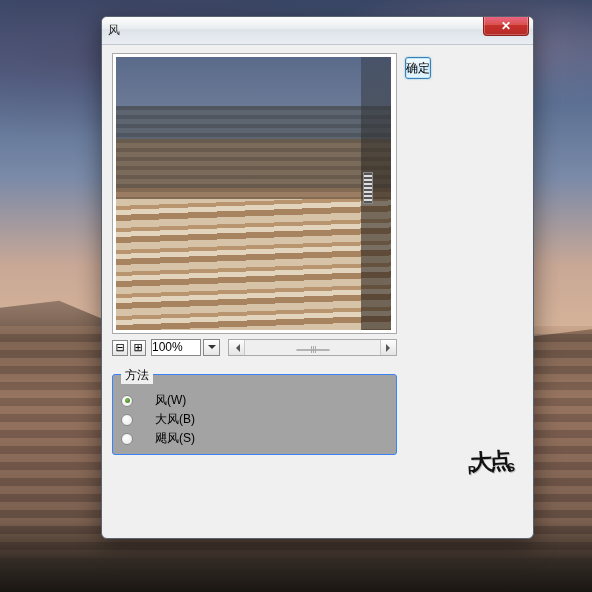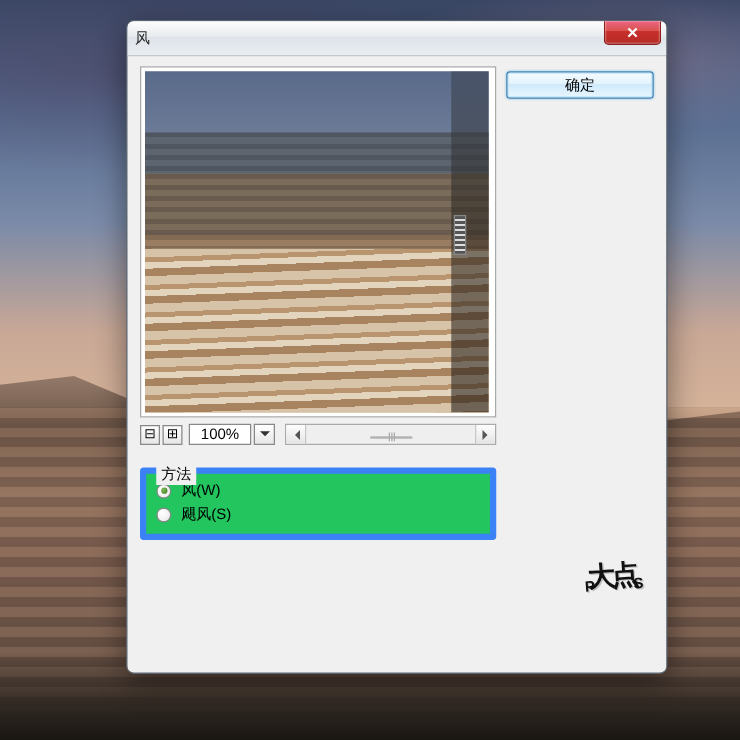--- a/index.html
+++ b/index.html
@@ -7,49 +7,49 @@
 .bg-clouds{position:absolute;inset:0;background:radial-gradient(ellipse 300px 80px at 15% 10%,rgba(80,60,90,.4),transparent),radial-gradient(ellipse 200px 60px at 85% 8%,rgba(200,150,170,.3),transparent)}
 .bg-canyon{position:absolute;left:0;right:0;bottom:0;height:60%;background:linear-gradient(180deg,transparent,#6b5548 30%,#8a6b5a 45%,#7a5d50 60%,#4a3d36 100%);clip-path:polygon(0 20%,10% 18%,20% 25%,35% 22%,50% 28%,65% 24%,80% 30%,100% 26%,100% 100%,0 100%)}
 .bg-stripes{position:absolute;left:0;right:0;bottom:0;height:45%;background:repeating-linear-gradient(180deg,rgba(180,140,110,.3) 0 8px,rgba(100,75,60,.3) 8px 16px)}
 .bg-dark{position:absolute;left:0;right:0;bottom:0;height:12%;background:linear-gradient(180deg,transparent,#2a241f 70%,#1a1612)}
 .dialog{position:absolute;left:101px;top:16px;width:433px;height:523px;background:#f0f0f0;border:1px solid #5a6470;border-radius:6px;box-shadow:0 6px 24px rgba(0,0,0,.45);overflow:hidden}
 .titlebar{height:28px;background:linear-gradient(180deg,#fdfdfd,#e8ecef 45%,#dde3e9 46%,#eaeef3);border-bottom:1px solid #c0c7d0;position:relative;display:flex;align-items:center;padding:0 6px}
 .title{color:#2a2a2a}
 .close-btn{position:absolute;right:4px;top:-1px;width:46px;height:20px;background:linear-gradient(180deg,#e68 0%,#d9534f 45%,#c9302c 46%,#b52b27);border:1px solid #8a1f1b;border-top:none;border-radius:0 0 4px 4px;color:#fff;display:flex;align-items:center;justify-content:center;font-weight:bold;font-size:10px;box-shadow:inset 0 0 0 1px rgba(255,255,255,.25);cursor:pointer}
 .body{padding:8px 10px 10px;display:flex;gap:8px}
 .left-col{width:285px}
-.right-col{flex:1;display:flex;flex-direction:column;gap:6px;padding-top:4px}
+.right-col{flex:1;display:flex;flex-direction:row;gap:6px;padding-top:4px}
 .btn{height:22px;border:1px solid #8e8f8f;border-radius:3px;background:linear-gradient(180deg,#fdfdfd,#ececec 45%,#e2e2e2 46%,#efefef);cursor:pointer;text-align:center;line-height:20px}
 .btn.primary{border-color:#3c7fb1;box-shadow:0 0 0 1px #bee6fd inset,0 0 2px #7ac1e8;background:linear-gradient(180deg,#f4fbff,#e3f3fc 45%,#cfeafc 46%,#e8f6fe)}
 .preview-wrap{border:1px solid #a9a9a9;background:#fff;padding:3px}
 .preview{width:275px;height:273px;position:relative;overflow:hidden;background:linear-gradient(180deg,#5a6a8a 0%,#6b7a96 18%,#7a7568 28%,#8a7560 40%,#9a7f65 55%,#c9a47e 72%,#d4b896 85%,#c8a67f 100%)}
 .pv-ridge{position:absolute;left:0;right:0;background:repeating-linear-gradient(180deg,rgba(0,0,0,.15) 0 4px,transparent 4px 9px)}
 .pv-r1{top:18%;height:12%;background-color:#5d6570}
 .pv-r2{top:30%;height:18%;background-color:#7a6b5a}
 .pv-r3{top:48%;height:22%;background-color:#9a7d62}
 .pv-stripes{position:absolute;left:0;right:0;top:52%;height:48%;background:repeating-linear-gradient(178deg,#d6c3a8 0 7px,#b8956f 7px 11px,#e2d4bd 11px 16px,#a88360 16px 22px)}
 .pv-dark{position:absolute;right:0;top:0;width:30px;height:100%;background:linear-gradient(180deg,#3a4250,#2a2620 40%,#1a1410);opacity:.55}
 .pv-right-lines{position:absolute;right:18px;top:42%;width:10px;height:32px;background:repeating-linear-gradient(180deg,#555 0 2px,#ddd 2px 4px);border:1px solid #888}
 .zoom-row{display:flex;align-items:center;gap:2px;margin-top:5px}
 .sq{width:16px;height:16px;border:1px solid #888;background:linear-gradient(180deg,#fff,#e6e6e6);display:flex;align-items:center;justify-content:center;font-size:11px;cursor:pointer;line-height:1}
-.zoom-val{width:50px;height:17px;border:1px solid #888;background:#fff;text-align:center;line-height:15px;margin-left:3px}
+.zoom-val{width:50px;height:17px;border:1px solid #888;background:#fff;line-height:15px;margin-left:3px}
 .dd{width:17px;height:17px;border:1px solid #888;background:linear-gradient(180deg,#fff,#e6e6e6);display:flex;align-items:center;justify-content:center;cursor:pointer}
 .dd::after{content:"";border:4px solid transparent;border-top-color:#333;margin-top:3px}
 .hscroll{flex:1;height:17px;border:1px solid #aaa;background:#efefef;margin-left:6px;position:relative;display:flex;align-items:center}
 .harrow{width:16px;height:100%;background:linear-gradient(180deg,#fdfdfd,#e4e4e4);display:flex;align-items:center;justify-content:center;border-right:1px solid #c8c8c8}
 .harrow:last-child{border-right:none;border-left:1px solid #c8c8c8}
 .htrack{flex:1;position:relative}
 .hthumb{position:absolute;left:38%;top:1px;bottom:1px;width:34px;background:linear-gradient(180deg,#fdfdfd,#e6e6e6);border:1px solid #b4b4b4;border-radius:2px;display:flex;align-items:center;justify-content:center;gap:1px}
 .hthumb span{width:1px;height:7px;background:#aaa}
 .tri{border:4px solid transparent}
 .tri.l{border-right-color:#555;margin-right:2px}
 .tri.r{border-left-color:#555;margin-left:2px}
-.group{border:5px solid #3b82f6;border-radius:3px;background:#22c55e;margin-top:12px;padding:4px 8px 6px;position:relative}
+.group{border:1px solid #3b82f6;border-radius:3px;background:#a3a3a3;margin-top:12px;padding:16px 8px 6px;position:relative}
 .group-title{position:absolute;top:-8px;left:8px;background:#f0f0f0;padding:0 4px}
-.radio-row{display:flex;align-items:center;gap:8px;padding:1px 0;cursor:pointer}
+.radio-row{display:flex;align-items:center;gap:22px;padding:1px 0;cursor:pointer}
 .radio{width:12px;height:12px;border:1px solid #888;border-radius:50%;background:radial-gradient(circle at 35% 35%,#fff,#e8e8e8);display:flex;align-items:center;justify-content:center}
 .radio.on::after{content:"";width:5px;height:5px;border-radius:50%;background:radial-gradient(circle at 35% 35%,#7fb956,#3d7a1e)}
 .watermark{position:absolute;right:22px;bottom:54px;font-family:"Brush Script MT","Segoe Script",cursive;font-size:48px;font-weight:bold;color:#111;transform:rotate(-4deg);letter-spacing:-3px;text-shadow:1px 1px 0 rgba(0,0,0,.2)}
 .watermark .sm{font-size:22px;vertical-align:middle;margin:0 -2px}
 </style>
 </head>
 <body>
 <div class="bg-clouds"></div>
 <div class="bg-canyon"></div>
 <div class="bg-stripes"></div>
@@ -98,20 +98,24 @@
 
       <div class="group" style="margin-top:18px">
         <div class="group-title">方法</div>
         <div id="method-opts">
             <div class="radio-row">
               <span class="radio on"></span>
               <span>风(W)</span>
             </div>
             <div class="radio-row">
               <span class="radio"></span>
+              <span>大风(B)</span>
+            </div>
+            <div class="radio-row">
+              <span class="radio"></span>
               <span>飓风(S)</span>
             </div>
           </div>
       </div>
 
     </div>
 
     <div class="right-col">
       <div class="btn primary">确定</div>
     </div>

